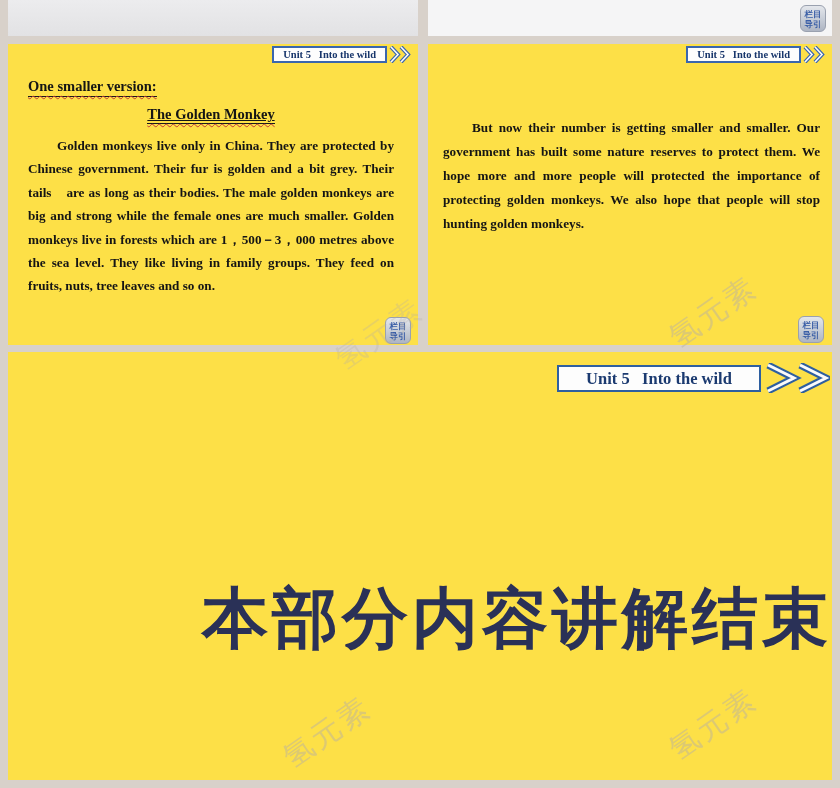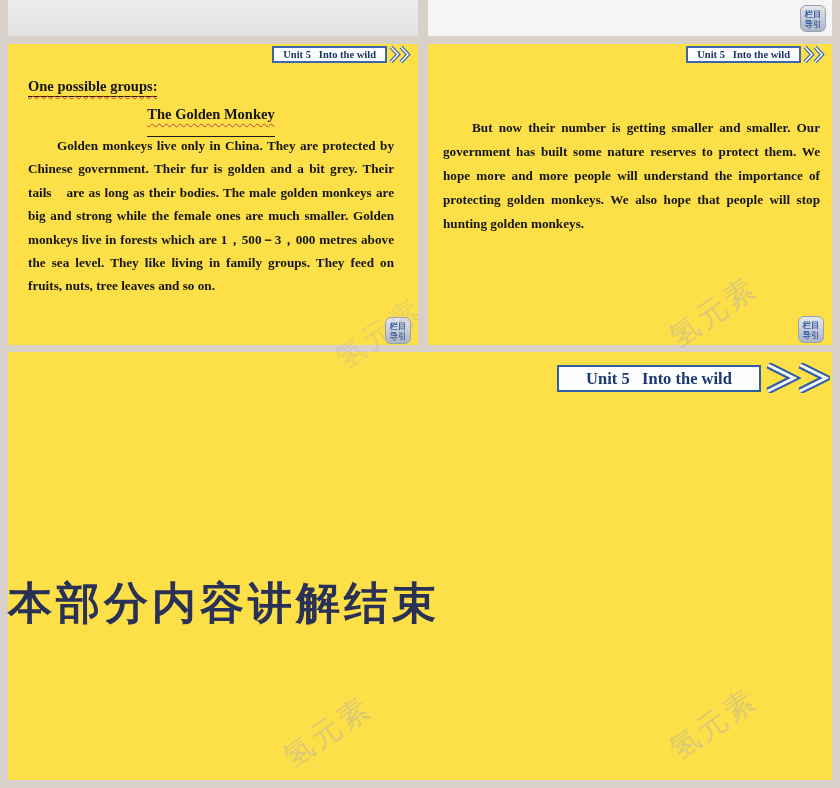--- a/index.html
+++ b/index.html
@@ -40,29 +40,29 @@
   #partial-right .nav-badge{top:5px;right:6px;}
   #mid-left .nav-badge{bottom:1px;right:7px;}
   #mid-right .nav-badge{bottom:2px;right:8px;}
 
   
   .body-left{padding:34px 24px 0 20px;color:#151515;}
   .possible{margin:0;font-size:14.5px;font-weight:bold;width:max-content;
     border-bottom:1.5px solid #1a1a1a;padding-bottom:1px;}
   .squiggle{text-decoration:underline wavy #c23b36 1px;text-underline-offset:4px;}
   .essay-title{margin:9px 0 0 0;font-size:14.5px;font-weight:bold;text-align:center;}
-  .essay-title .tline{border-bottom:1.5px solid #1a1a1a;padding-bottom:14px;}
+  .essay-title .tline{border-bottom:1.5px solid #1a1a1a;padding-bottom:1px;text-decoration:underline;}
   .para{font-size:13.2px;font-weight:bold;line-height:23.4px;text-align:justify;
     text-indent:29px;margin:11px 0 0 0;color:#151515;}
   .body-right{padding:72px 12px 0 15px;}
   .body-right .para{line-height:24px;margin:0;}
 
   
-  .end-message{position:absolute;top:222px;left:0;width:100%;text-align:left;
-    font-size:44px;font-weight:bold;color:#2a3157;letter-spacing:4px;
+  .end-message{position:absolute;top:222px;left:0;width:100%;text-align:right;
+    font-size:66px;font-weight:bold;color:#2a3157;letter-spacing:4px;
     font-family:"DejaVu Serif", serif;}
 
   
   .wm{position:absolute;color:#b5aea7;opacity:.45;font-size:30px;letter-spacing:3px;
     transform:rotate(-35deg);font-family:"DejaVu Sans", sans-serif;
     pointer-events:none;z-index:5;}
   #wm1{left:664px;top:292px;}
   #wm2{left:330px;top:314px;opacity:.28;}
   #wm3{left:278px;top:712px;}
   #wm4{left:664px;top:704px;}
@@ -83,42 +83,42 @@
   <div class="unit-badge-sm">
     <div class="ubox">Unit 5   Into the wild</div>
     <svg width="22" height="17" viewBox="0 0 22 17">
       <polyline points="2,1 9,8.5 2,16" fill="none" stroke="#3a66ae" stroke-width="4"></polyline>
       <polyline points="2,1 9,8.5 2,16" fill="none" stroke="#fbfbfb" stroke-width="1.6"></polyline>
       <polyline points="12,1 19,8.5 12,16" fill="none" stroke="#3a66ae" stroke-width="4"></polyline>
       <polyline points="12,1 19,8.5 12,16" fill="none" stroke="#fbfbfb" stroke-width="1.6"></polyline>
     </svg>
   </div>
   <div class="body-left">
-    <p class="possible"><span class="squiggle">One possible groups:</span></p>
+    <p class="possible"><span class="squiggle">One smaller version:</span></p>
     <p class="essay-title"><span class="tline"><span class="squiggle">The Golden Monkey</span></span></p>
     <p class="para">Golden monkeys live only in China. They are protected by Chinese government. Their fur is golden and a bit grey. Their tails　are as long as their bodies. The male golden monkeys are big and strong while the female ones are much smaller. Golden monkeys live in forests which are 1，500－3，000 metres above the sea level. They like living in family groups. They feed on fruits, nuts, tree leaves and so on.</p>
   </div>
   <div class="nav-badge">
     <div>栏目</div>
     <div>导引</div>
   </div>
 </div>
 
 <div class="slide" id="mid-right">
   <div class="unit-badge-sm">
     <div class="ubox">Unit 5   Into the wild</div>
     <svg width="22" height="17" viewBox="0 0 22 17">
       <polyline points="2,1 9,8.5 2,16" fill="none" stroke="#3a66ae" stroke-width="4"></polyline>
       <polyline points="2,1 9,8.5 2,16" fill="none" stroke="#fbfbfb" stroke-width="1.6"></polyline>
       <polyline points="12,1 19,8.5 12,16" fill="none" stroke="#3a66ae" stroke-width="4"></polyline>
       <polyline points="12,1 19,8.5 12,16" fill="none" stroke="#fbfbfb" stroke-width="1.6"></polyline>
     </svg>
   </div>
   <div class="body-right">
-    <p class="para">But now their number is getting smaller and smaller. Our government has built some nature reserves to protect them. We hope more and more people will understand the importance of protecting golden monkeys. We also hope that people will stop hunting golden monkeys.</p>
+    <p class="para">But now their number is getting smaller and smaller. Our government has built some nature reserves to protect them. We hope more and more people will protected the importance of protecting golden monkeys. We also hope that people will stop hunting golden monkeys.</p>
   </div>
   <div class="nav-badge">
     <div>栏目</div>
     <div>导引</div>
   </div>
 </div>
 
 <div class="slide" id="bottom-slide">
   <div class="unit-badge-lg">
     <div class="ubox">Unit 5   Into the wild</div>

